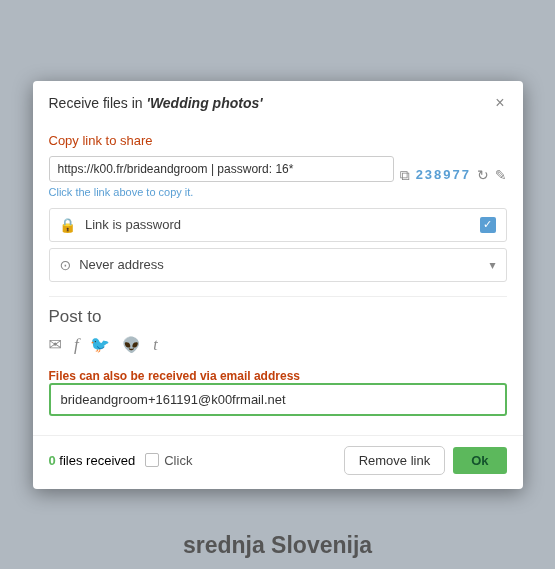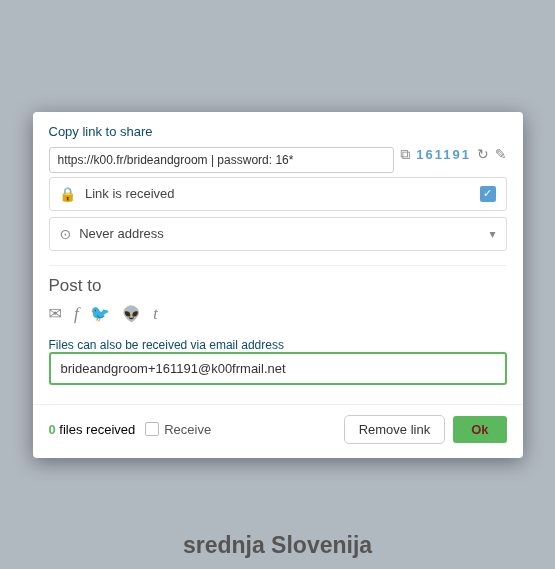--- a/index.html
+++ b/index.html
@@ -65,27 +65,27 @@
       cursor: pointer;
       color: #888;
       line-height: 1;
       padding: 0 2px;
     }
     .modal-body {
       padding: 4px 16px 14px 16px;
     }
     .section-title {
       font-size: 13px;
-      color: #0c4a6e;
+      color: #c2410c;
       margin-bottom: 8px;
       margin-top: 8px;
     }
     .link-row {
       display: flex;
-      align-items: flex-start;
+      align-items: flex-end;
       gap: 6px;
       margin-bottom: 4px;
     }
     .link-input {
       flex: 1;
       border: 1px solid #ccc;
       border-radius: 3px;
       padding: 5px 8px;
       font-size: 12px;
       color: #333;
@@ -172,22 +172,22 @@
       margin-bottom: 14px;
       color: #888;
     }
     .social-icon {
       font-size: 16px;
       cursor: pointer;
       color: #888;
     }
     .email-section-title {
       font-size: 12px;
-      color: #0c4a6e;
-      font-weight: normal;
+      color: #c2410c;
+      font-weight: bold;
     }
     .email-input-box {
       border: 2px solid #5cb85c;
       border-radius: 3px;
       padding: 7px 10px;
       font-size: 13px;
       color: #333;
       width: 100%;
       margin-bottom: 5px;
       background: #fff;
@@ -243,54 +243,61 @@
       font-size: 13px;
       color: #333;
       cursor: pointer;
     }
     .btn-ok {
       background: #5cb85c;
       border: none;
       border-radius: 3px;
       padding: 6px 18px;
       font-size: 13px;
-      color: #7f1d1d;
+      color: #14532d;
       cursor: pointer;
       font-weight: bold;
     }
   </style>
 </head>
 <body>
 
 <div class="modal-overlay">
   <div class="bg-text">srednja Slovenija</div>
 
   <div class="modal">
 
+    <div class="modal-header">
+      <span class="modal-title">
+        <span>Receive files in </span><strong>'Wedding photos'</strong>
+      </span>
+      <button class="close-btn">×</button>
+    </div>
 
     <div class="modal-body">
       
       <div class="section-title">Copy link to share</div>
 
       <div class="link-row">
         <input class="link-input" type="text" readonly="" value="https://k00.fr/brideandgroom | password: 16*" style="">
         <div class="link-actions">
           <button class="icon-btn" title="Open link">⧉</button>
         </div>
-        <div class="link-code">161191</div>
+        <div class="link-code">238977</div>
         <button class="icon-btn" title="Refresh">↻</button>
         <button class="icon-btn" title="Edit">✎</button>
       </div>
 
+      <div class="click-hint">Click the link above to copy it.</div>
 
       
       <div class="option-row">
         <div class="option-left">
           <span class="option-icon">🔒</span>
-          <span>Link is received</span>
+          <span>Link is password</span>
         </div>
         <div class="checkbox-blue">
           <span>✓</span>
         </div>
       </div>
 
       
       <div class="option-row">
         <div class="option-left">
           <span class="option-icon">⊙</span>
@@ -317,21 +324,21 @@
     </div>
 
     <div class="modal-footer">
       <div class="footer-left">
         <div class="files-received">
           <span class="count">0</span>
           <span>files received</span>
         </div>
         <div class="notify-row">
           <div class="notify-checkbox"></div>
-          <span>Receive</span>
+          <span>Click</span>
         </div>
       </div>
       <div class="footer-right">
         <button class="btn-remove">Remove link</button>
         <button class="btn-ok">Ok</button>
       </div>
     </div>
   </div>
 </div>
 

